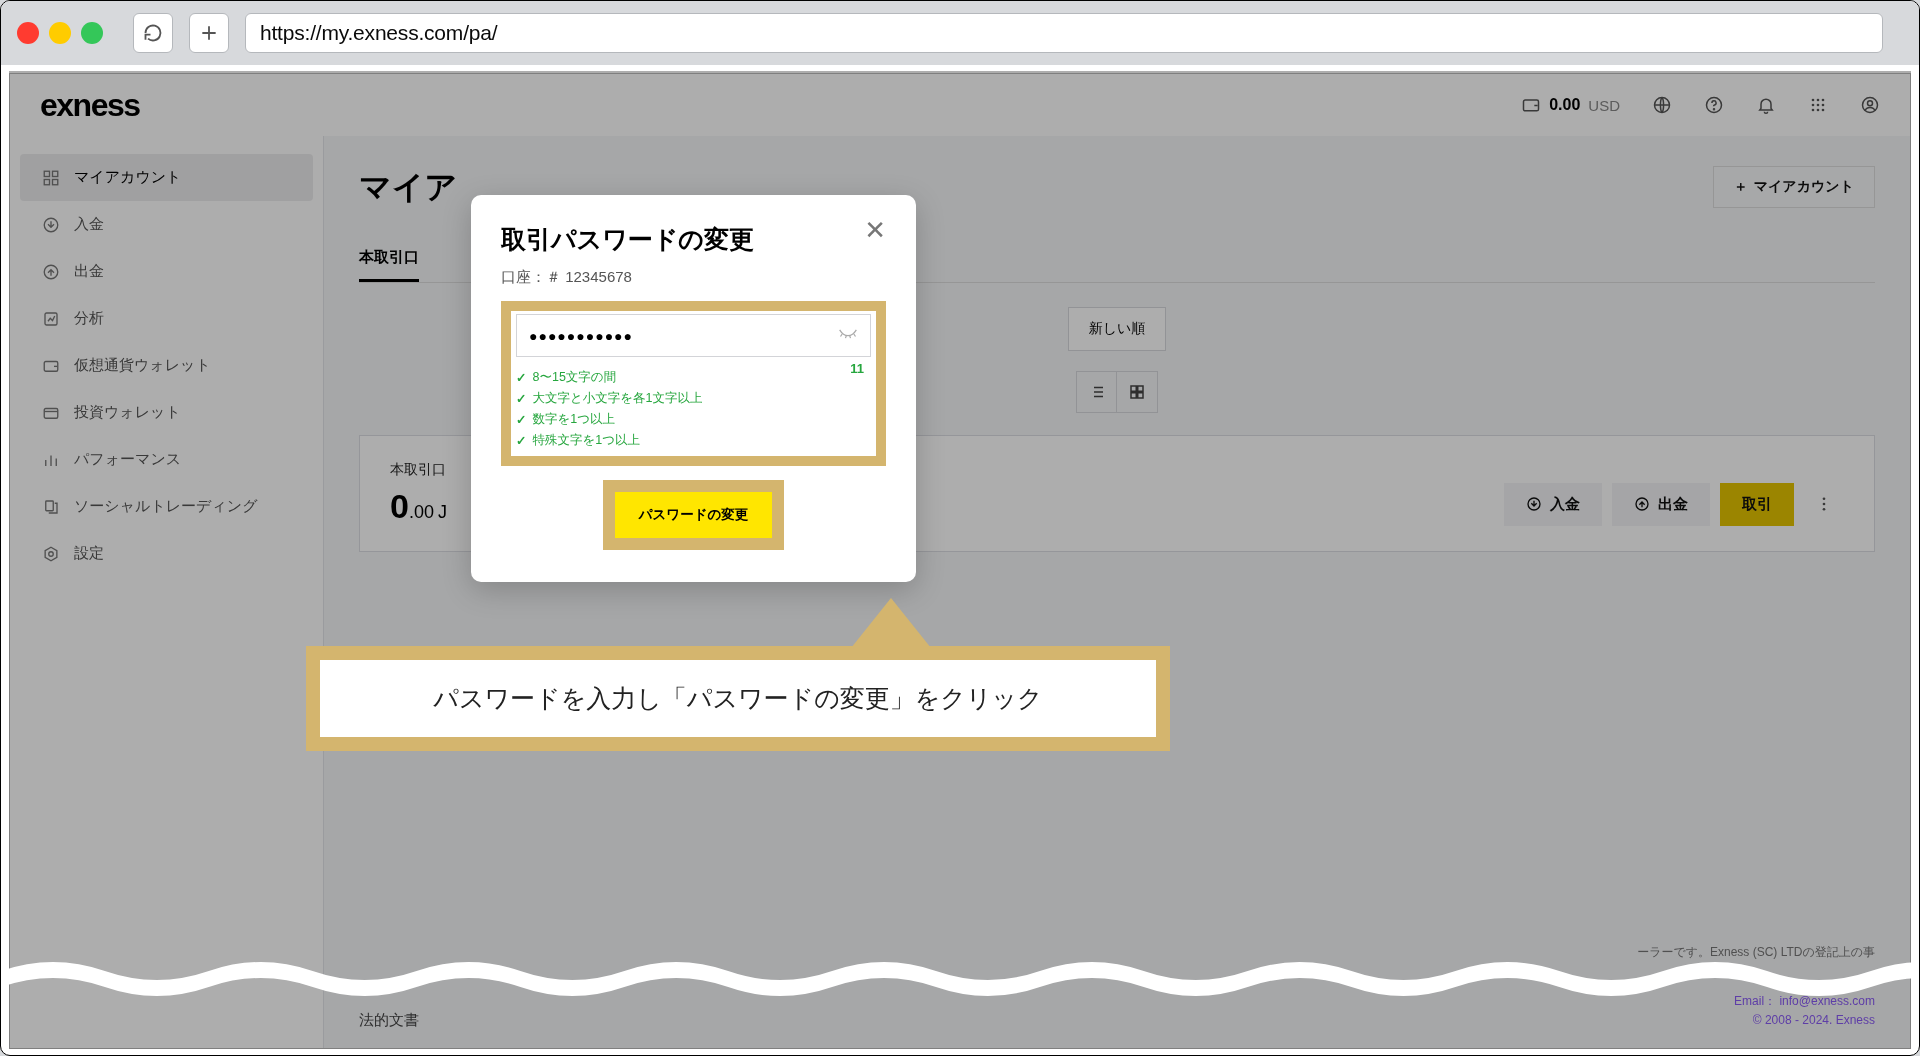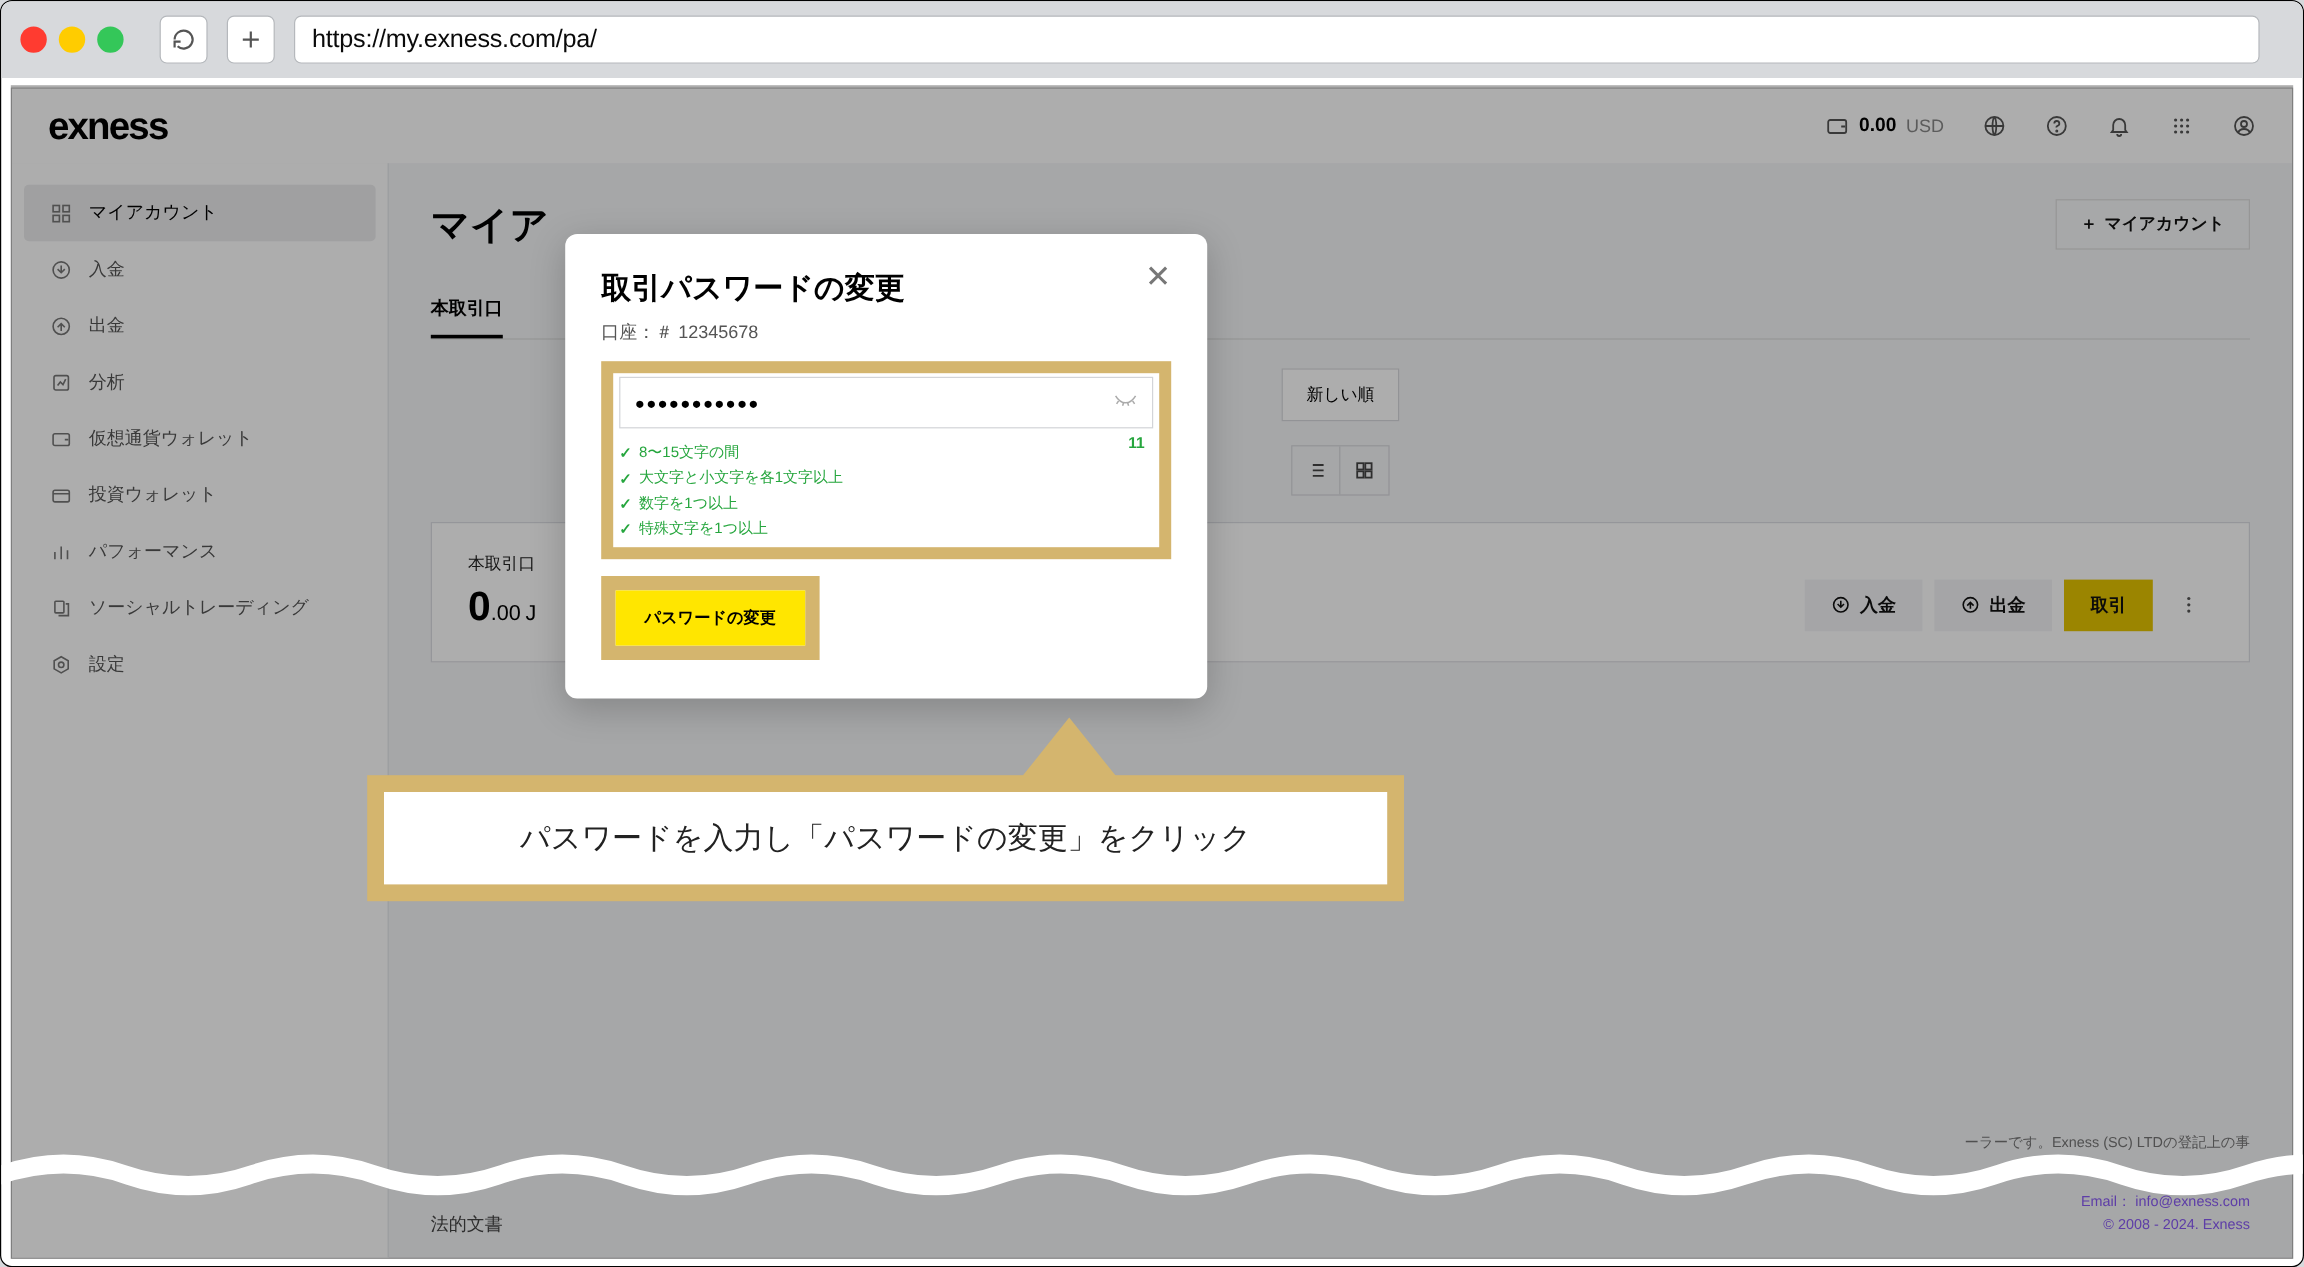--- a/index.html
+++ b/index.html
@@ -61,37 +61,37 @@
   .pill.primary { background: #e5c500; }
   .more-btn { width: 40px; height: 44px; display: flex; align-items: center; justify-content: center; font-size: 20px; color: #555; }
 
   .footer { position: absolute; bottom: 0; left: 0; right: 0; padding: 10px 35px 18px; font-size: 12px; color: #777; background: #f5f6f8; }
   .footer-row { display: flex; justify-content: space-between; margin-top: 6px; }
   .footer-link { font-size: 15px; color: #444; margin-top: 26px; display: inline-block; }
   .footer-right { text-align: right; font-size: 12px; color: #8b5cf6; line-height: 1.6; }
 
   .overlay { position: absolute; top: 70px; left: 8px; right: 8px; bottom: 6px; background: rgba(0,0,0,0.32); }
 
-  .modal { position: absolute; top: 194px; left: 470px; width: 535px; background: #fff; border-radius: 10px; padding: 28px 30px 32px; z-index: 10; box-shadow: 0 8px 30px rgba(0,0,0,0.2); }
+  .modal { position: absolute; top: 194px; left: 470px; width: 445px; background: #fff; border-radius: 10px; padding: 28px 30px 32px; z-index: 10; box-shadow: 0 8px 30px rgba(0,0,0,0.2); }
   .modal-head { display: flex; align-items: flex-start; justify-content: space-between; }
   .modal-title { font-size: 25px; font-weight: 700; color: #000; }
   .close { font-size: 26px; color: #777; line-height: 0.6; cursor: pointer; }
   .modal-sub { margin-top: 12px; font-size: 15px; color: #555; }
 
   .hl-box { border: 10px solid #d4b56e; margin-top: 14px; padding: 3px 5px 7px; }
   .input-wrap { position: relative; border: 1px solid #d3d4d8; display: flex; align-items: center; padding: 12px 12px; }
   .pw-input { flex: 1; border: none; font-size: 14px; letter-spacing: 1px; outline: none; }
   .eye { color: #aaa; font-size: 14px; }
   .count { position: absolute; right: 6px; bottom: -20px; font-size: 13px; color: #26a63e; font-weight: 600; }
 
   .reqs { margin-top: 12px; }
   .req { display: flex; align-items: center; gap: 6px; font-size: 12.5px; color: #26a63e; margin-top: 4px; }
   .chk { color: #26a63e; font-weight: bold; }
 
-  .hl-btn-wrap { display: flex; justify-content: flex-start; margin-top: 14px; }
+  .hl-btn-wrap { display: flex; justify-content: center; margin-top: 14px; }
   .hl-btn { border: 12px solid #d4b56e; padding: 0; }
   .change-btn { background: #ffe600; padding: 14px 24px; font-size: 13.5px; font-weight: 600; color: #000; }
 
   
   .callout { position: absolute; top: 645px; left: 305px; width: 864px; background: #d4b56e; padding: 14px; z-index: 12; }
   .callout-inner { background: #fff; padding: 22px 30px; text-align: center; font-size: 25px; color: #222; }
   .tri { position: absolute; top: -48px; left: 545px; width: 0; height: 0; border-left: 40px solid transparent; border-right: 40px solid transparent; border-bottom: 50px solid #d4b56e; }
 
   
   .wave { position: absolute; left: 0; right: 0; bottom: 56px; height: 48px; z-index: 20; pointer-events: none; }

